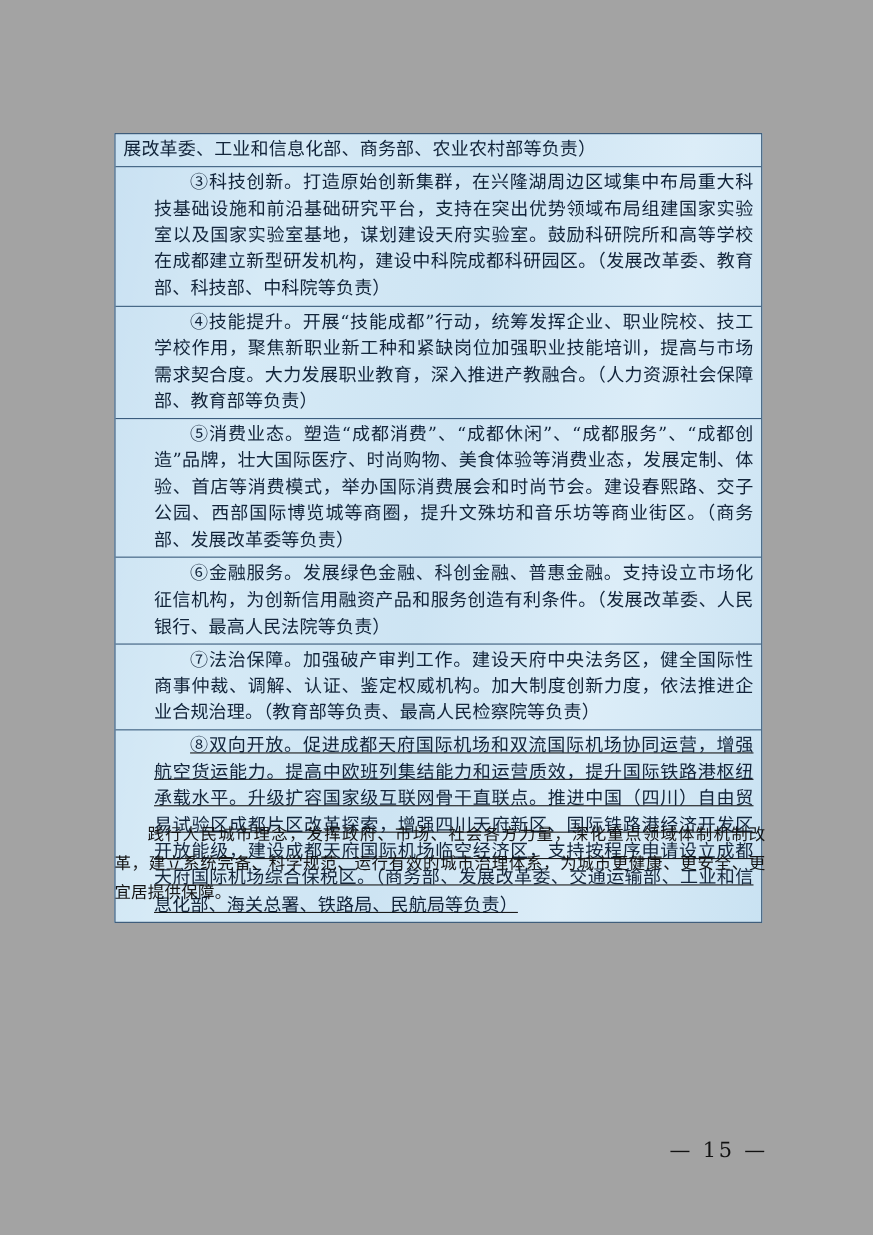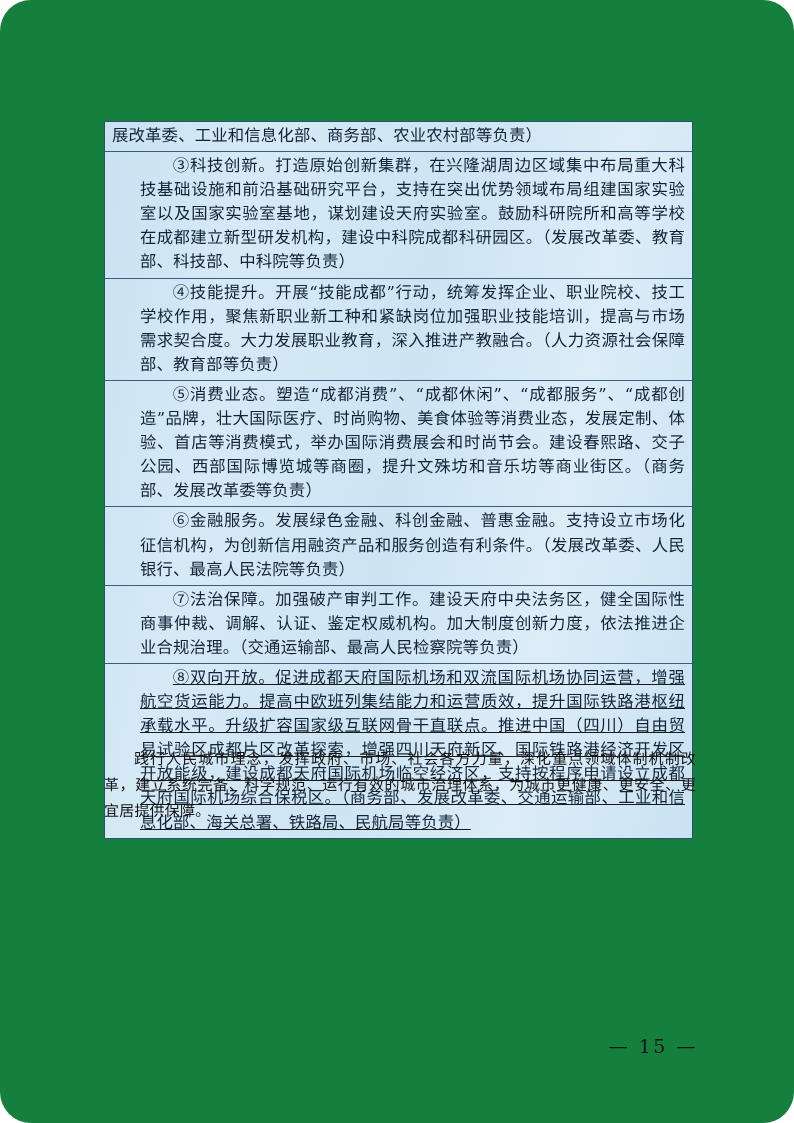--- a/index.html
+++ b/index.html
@@ -13,22 +13,21 @@
     height: 1123px;
     position: relative;
     font-family: "DejaVu Serif", "Liberation Serif", serif;
     color: #1a1a1a;
     overflow: hidden;
   }
 
   .page {
     position: absolute;
     inset: 0;
-    background: #15803d;
-    border-radius: 31px;
+    background: #a3a3a3;
   }
 
   
   .task-table {
     position: absolute;
     left: 104px;
     top: 121px;
     width: 589px;
     border: 1.6px solid #2f4f6f;
     border-collapse: collapse;
@@ -131,21 +130,21 @@
 
     <div class="trow">
       <div class="tcell indent">⑤消费业态。塑造“成都消费”、“成都休闲”、“成都服务”、“成都创造”品牌，壮大国际医疗、时尚购物、美食体验等消费业态，发展定制、体验、首店等消费模式，举办国际消费展会和时尚节会。建设春熙路、交子公园、西部国际博览城等商圈，提升文殊坊和音乐坊等商业街区。（商务部、发展改革委等负责）</div>
     </div>
 
     <div class="trow">
       <div class="tcell indent">⑥金融服务。发展绿色金融、科创金融、普惠金融。支持设立市场化征信机构，为创新信用融资产品和服务创造有利条件。（发展改革委、人民银行、最高人民法院等负责）</div>
     </div>
 
     <div class="trow">
-      <div class="tcell indent">⑦法治保障。加强破产审判工作。建设天府中央法务区，健全国际性商事仲裁、调解、认证、鉴定权威机构。加大制度创新力度，依法推进企业合规治理。（交通运输部、最高人民检察院等负责）</div>
+      <div class="tcell indent">⑦法治保障。加强破产审判工作。建设天府中央法务区，健全国际性商事仲裁、调解、认证、鉴定权威机构。加大制度创新力度，依法推进企业合规治理。（教育部等负责、最高人民检察院等负责）</div>
     </div>
 
     <div class="trow">
       <div class="tcell indent">⑧双向开放。促进成都天府国际机场和双流国际机场协同运营，增强航空货运能力。提高中欧班列集结能力和运营质效，提升国际铁路港枢纽承载水平。升级扩容国家级互联网骨干直联点。推进中国（四川）自由贸易试验区成都片区改革探索，增强四川天府新区、国际铁路港经济开发区开放能级，建设成都天府国际机场临空经济区，支持按程序申请设立成都天府国际机场综合保税区。（商务部、发展改革委、交通运输部、工业和信息化部、海关总署、铁路局、民航局等负责）</div>
     </div>
 
   </div>
 
 
   <div class="body-para" id="para-1">践行人民城市理念，发挥政府、市场、社会各方力量，深化重点领域体制机制改革，建立系统完备、科学规范、运行有效的城市治理体系，为城市更健康、更安全、更宜居提供保障。</div>

